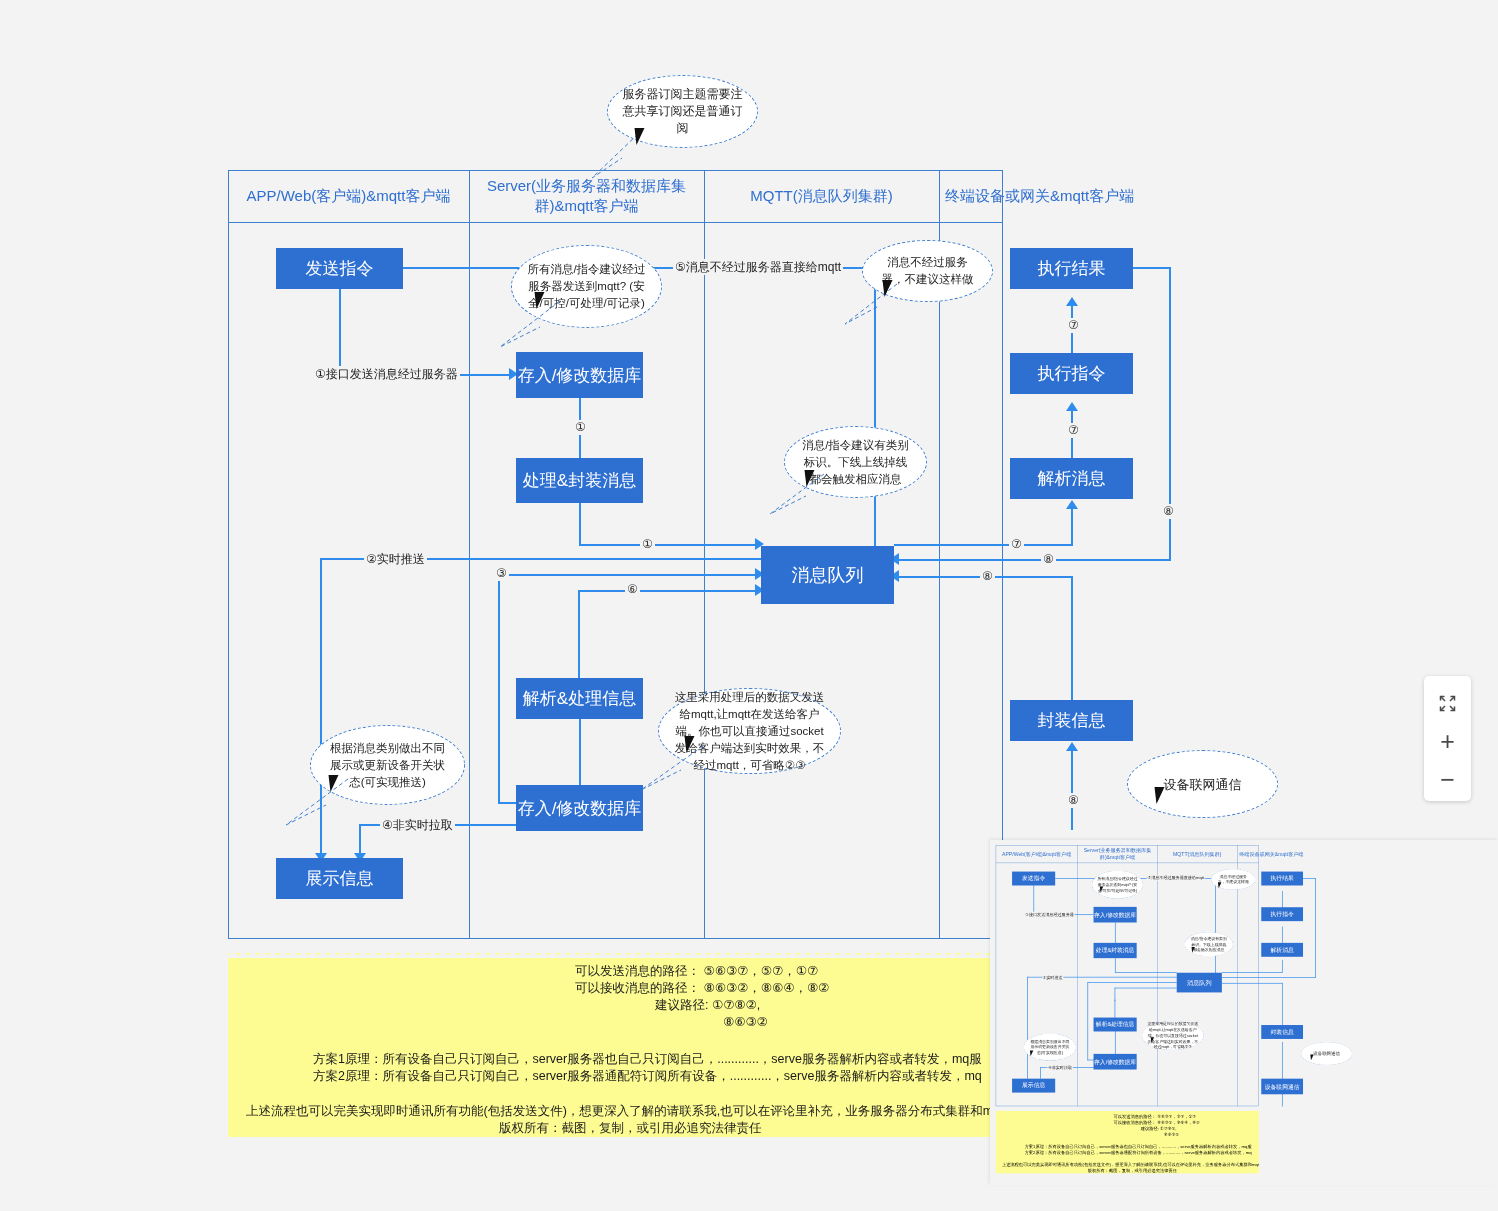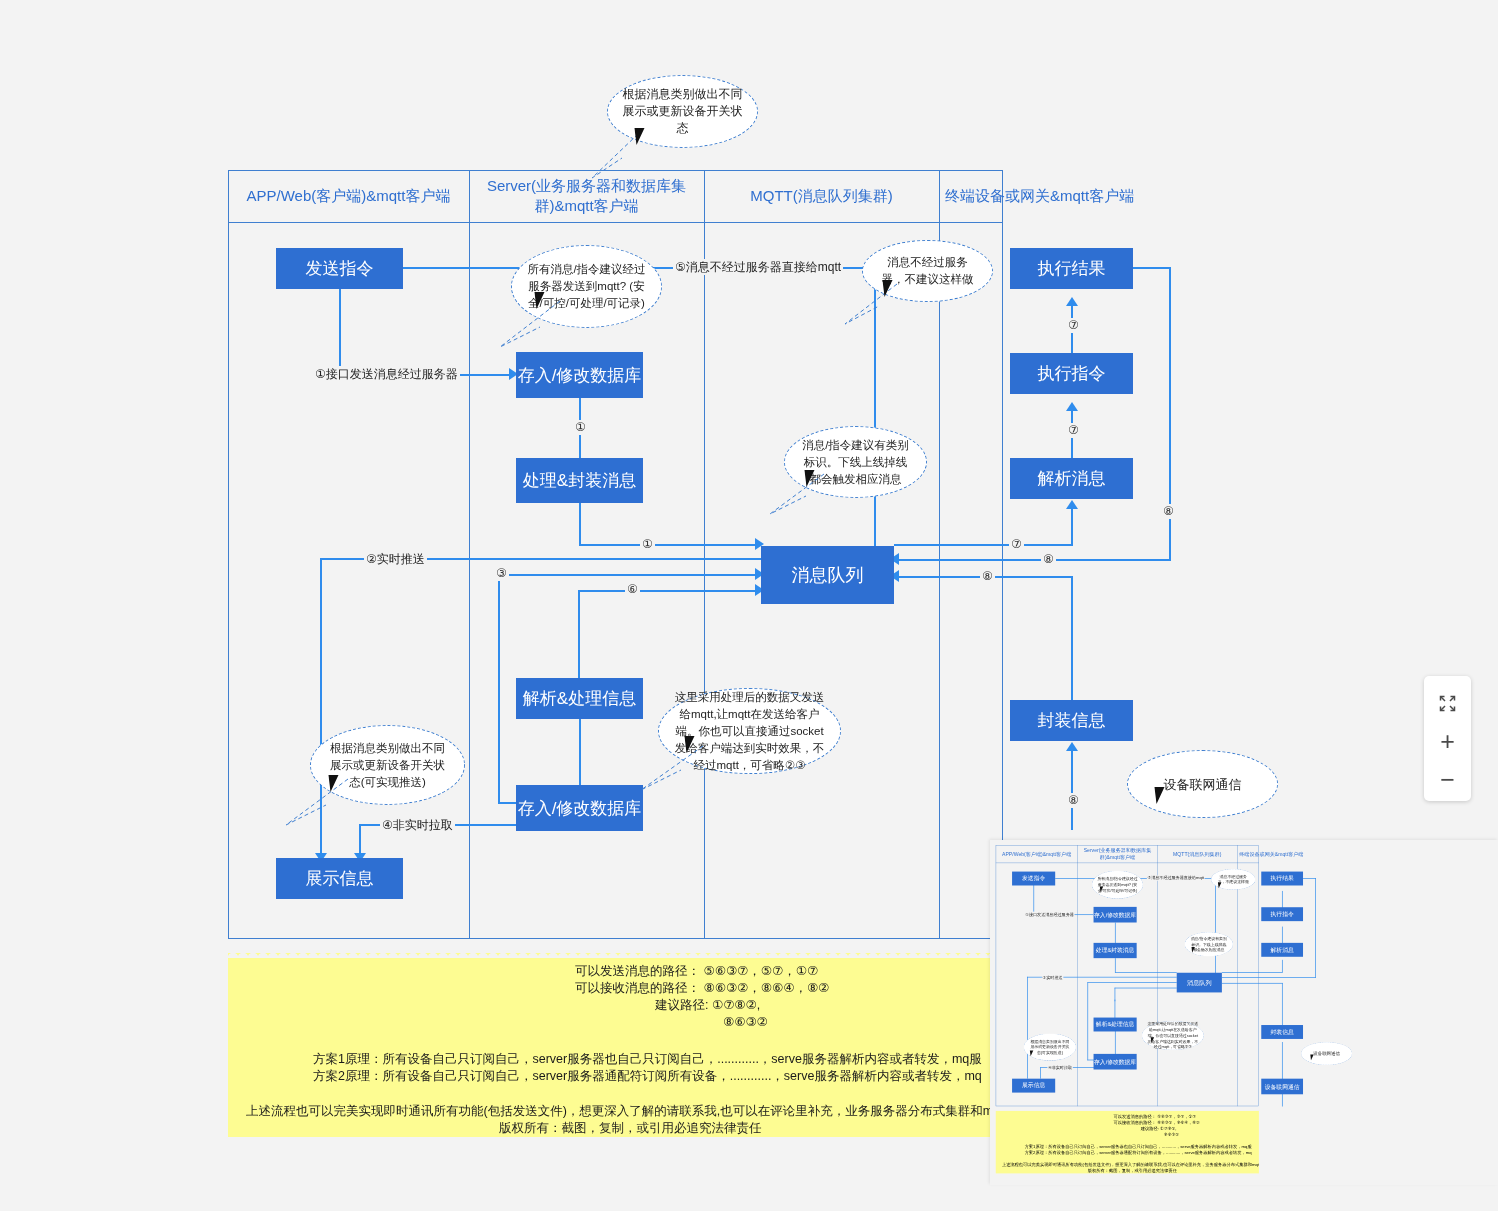--- a/index.html
+++ b/index.html
@@ -171,21 +171,21 @@
     <div class="circnum" style="left:266px;top:396px">③</div>
     <div class="circnum" style="left:397px;top:412px">⑥</div>
     <div class="circnum" style="left:838px;top:148px">⑦</div>
     <div class="circnum" style="left:838px;top:253px">⑦</div>
     <div class="circnum" style="left:781px;top:367px">⑦</div>
     <div class="circnum" style="left:933px;top:334px">⑧</div>
     <div class="circnum" style="left:813px;top:382px">⑧</div>
     <div class="circnum" style="left:752px;top:399px">⑧</div>
     <div class="circnum" style="left:838px;top:623px">⑧</div>
 
-    <div class="callout" style="left:379px;top:-95px;width:151px;height:73px">根据消息类别做出不同展示或更新设备开关状态</div>
+    <div class="callout" style="left:379px;top:-95px;width:151px;height:73px">服务器订阅主题需要注意共享订阅还是普通订阅</div>
     <svg class="tail" style="left:350px;top:-40px;width:70px;height:55px" viewBox="0 0 70 55">
       <path d="M60 4 L14 48 L44 28" fill="none" stroke="#3f7fd0" stroke-width="1" stroke-dasharray="4 3"></path>
     </svg>
     <div class="nib" style="left:405px;top:-42px"></div>
 
     <div class="callout" style="left:283px;top:75px;width:151px;height:83px;font-size:11.5px">所有消息/指令建议经过服务器发送到mqtt? (安全/可控/可处理/可记录)</div>
     <svg class="tail" style="left:260px;top:125px;width:80px;height:60px" viewBox="0 0 80 60">
       <path d="M72 6 L12 52 L52 32" fill="none" stroke="#3f7fd0" stroke-width="1" stroke-dasharray="4 3"></path>
     </svg>
     <div class="nib" style="left:305px;top:122px"></div>

